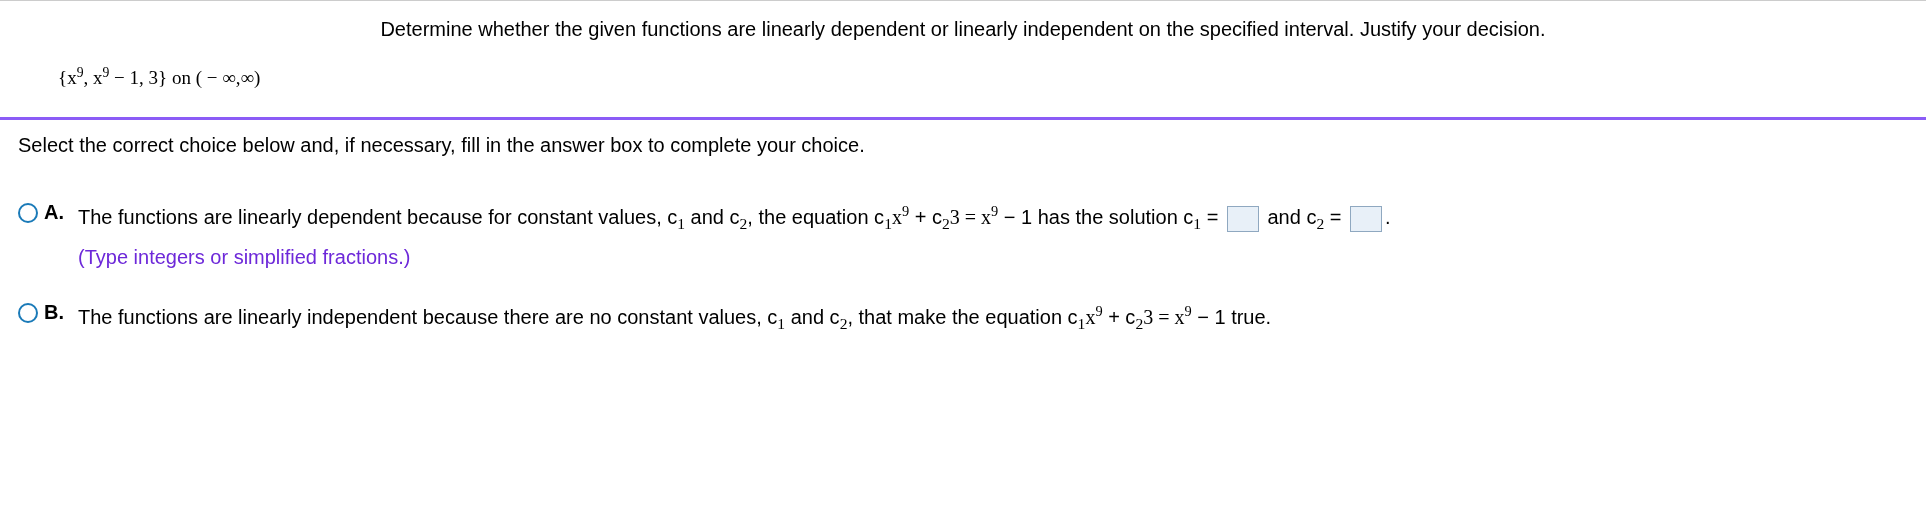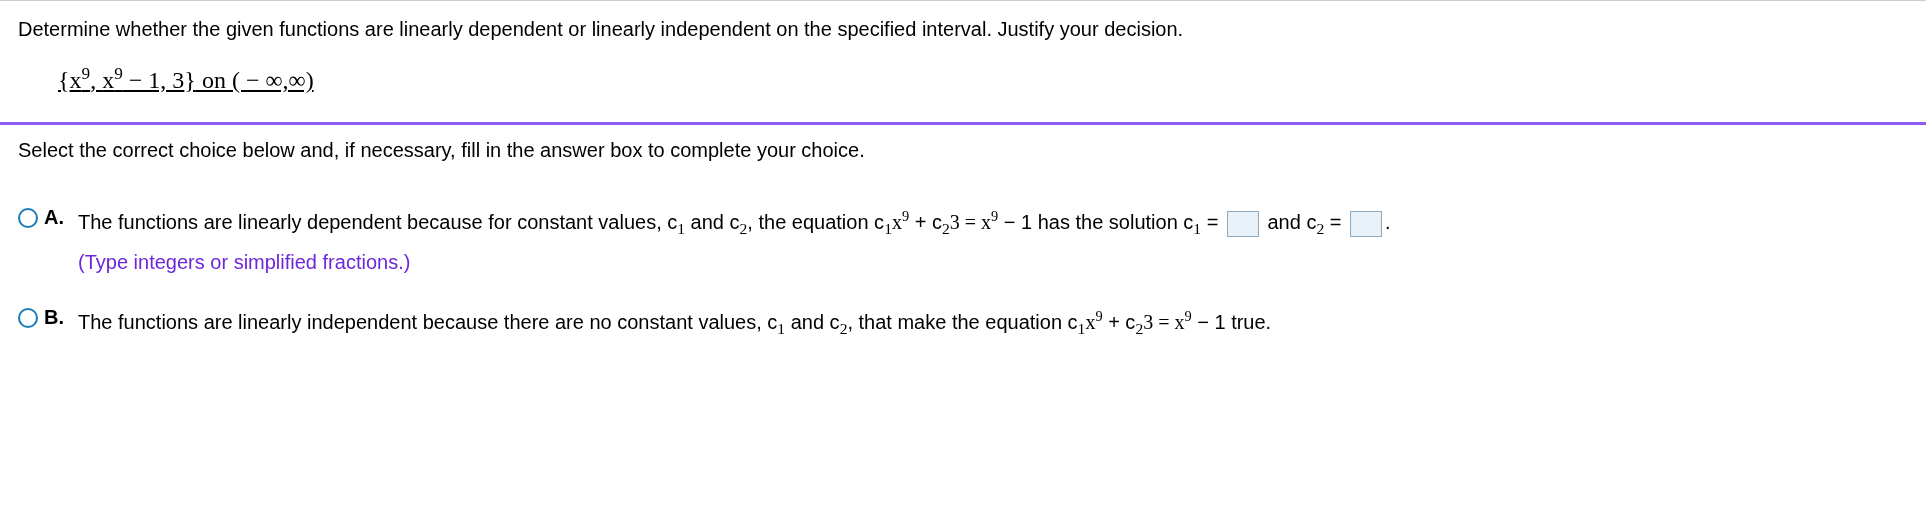--- a/index.html
+++ b/index.html
@@ -12,28 +12,28 @@
       padding: 0;
     }
     .section {
       border-top: 1px solid #ccc;
       padding: 14px 18px 20px 18px;
     }
     .section:first-child { border-top: 1px solid #ccc; }
     .question-text {
       margin-bottom: 24px;
       line-height: 1.4;
+      text-align: center;
     }
     .math-line {
       margin-left: 40px;
       margin-top: 20px;
       margin-bottom: 8px;
       font-family: "Times New Roman", serif;
-      font-size: 24px;
-      text-decoration: underline;
+      font-size: 19px;
     }
     .instruction {
       padding: 14px 18px 18px 18px;
       border-top: 3px solid #8b5cf6;
     }
     .choices {
       padding: 24px 18px 0 18px;
     }
     .choice-row {
       display: flex;

